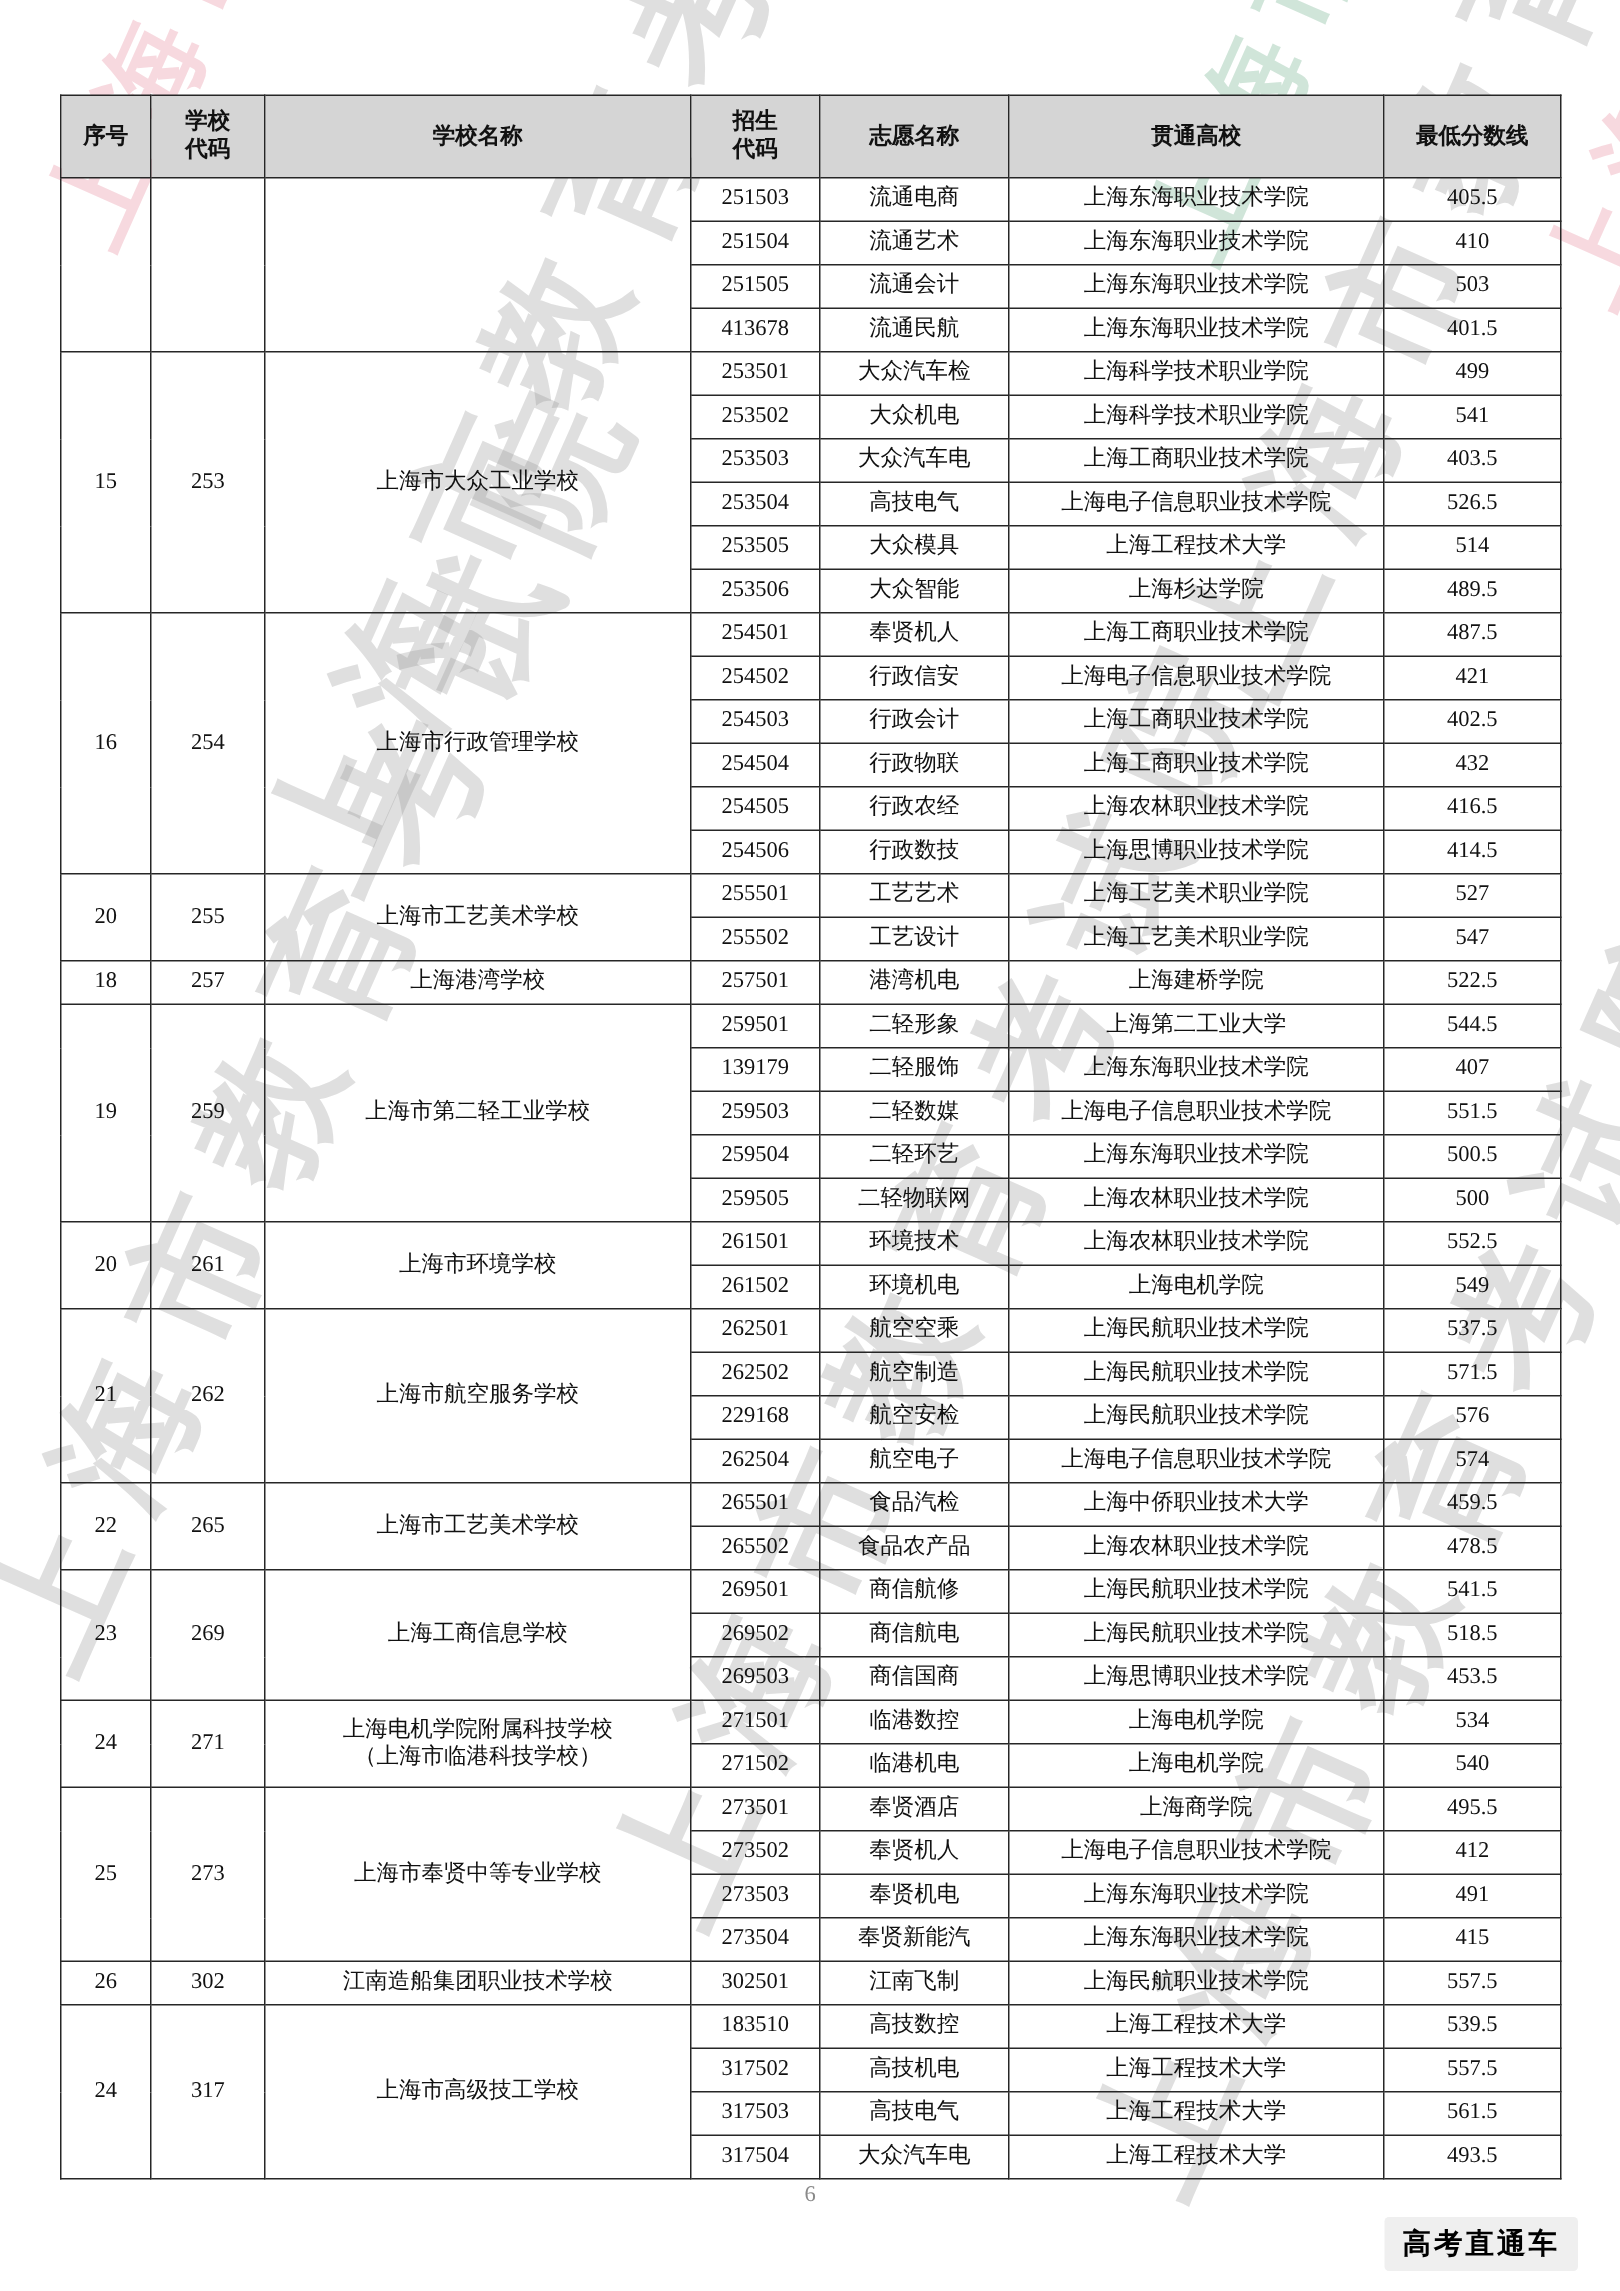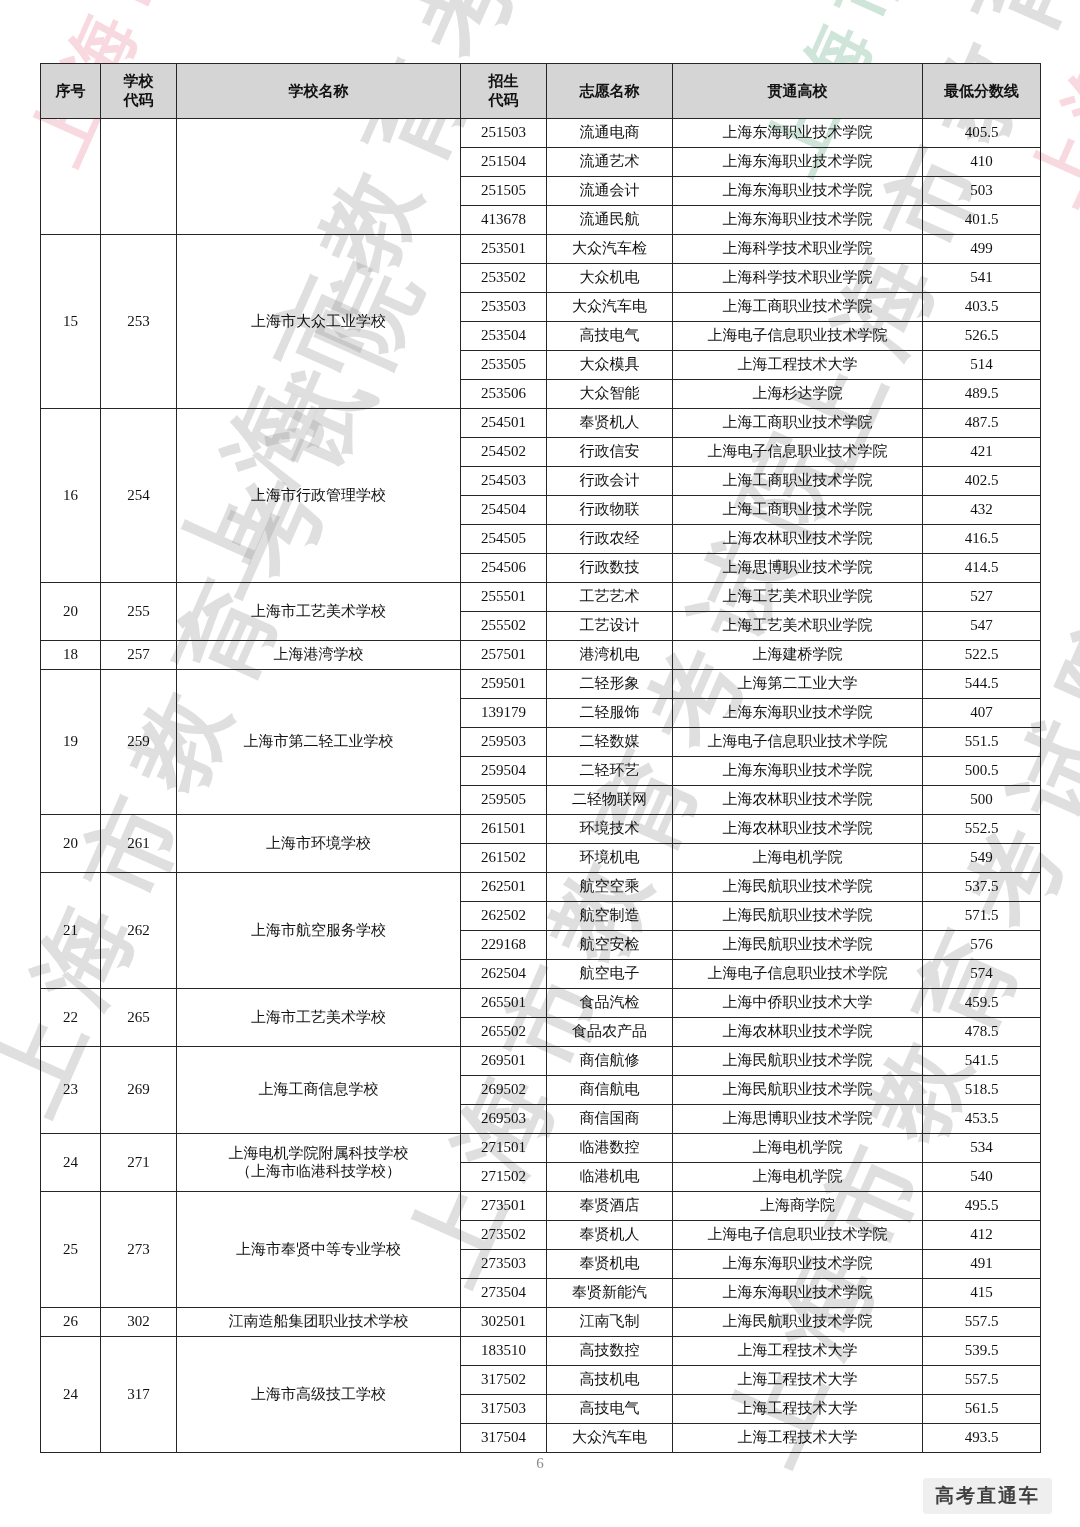--- a/index.html
+++ b/index.html
@@ -51,21 +51,21 @@
 
   
   .page-number {
     position:absolute; top:1455px; left:50%;
     transform:translateX(-50%);
     font-size:15px; color:#8a8a8a; z-index:2;
   }
   .brand-logo {
     position:absolute; right:28px; top:1478px;
     background:#efefef;
-    color:#404040;
+    color:#000000;
     font-family:"Liberation Sans","DejaVu Sans",sans-serif;
     font-weight:bold; font-size:19px;
     padding:5px 12px; border-radius:3px;
     z-index:2; letter-spacing:2px;
   }
 </style>
 </head>
 <body>
 
 <div class="page">

